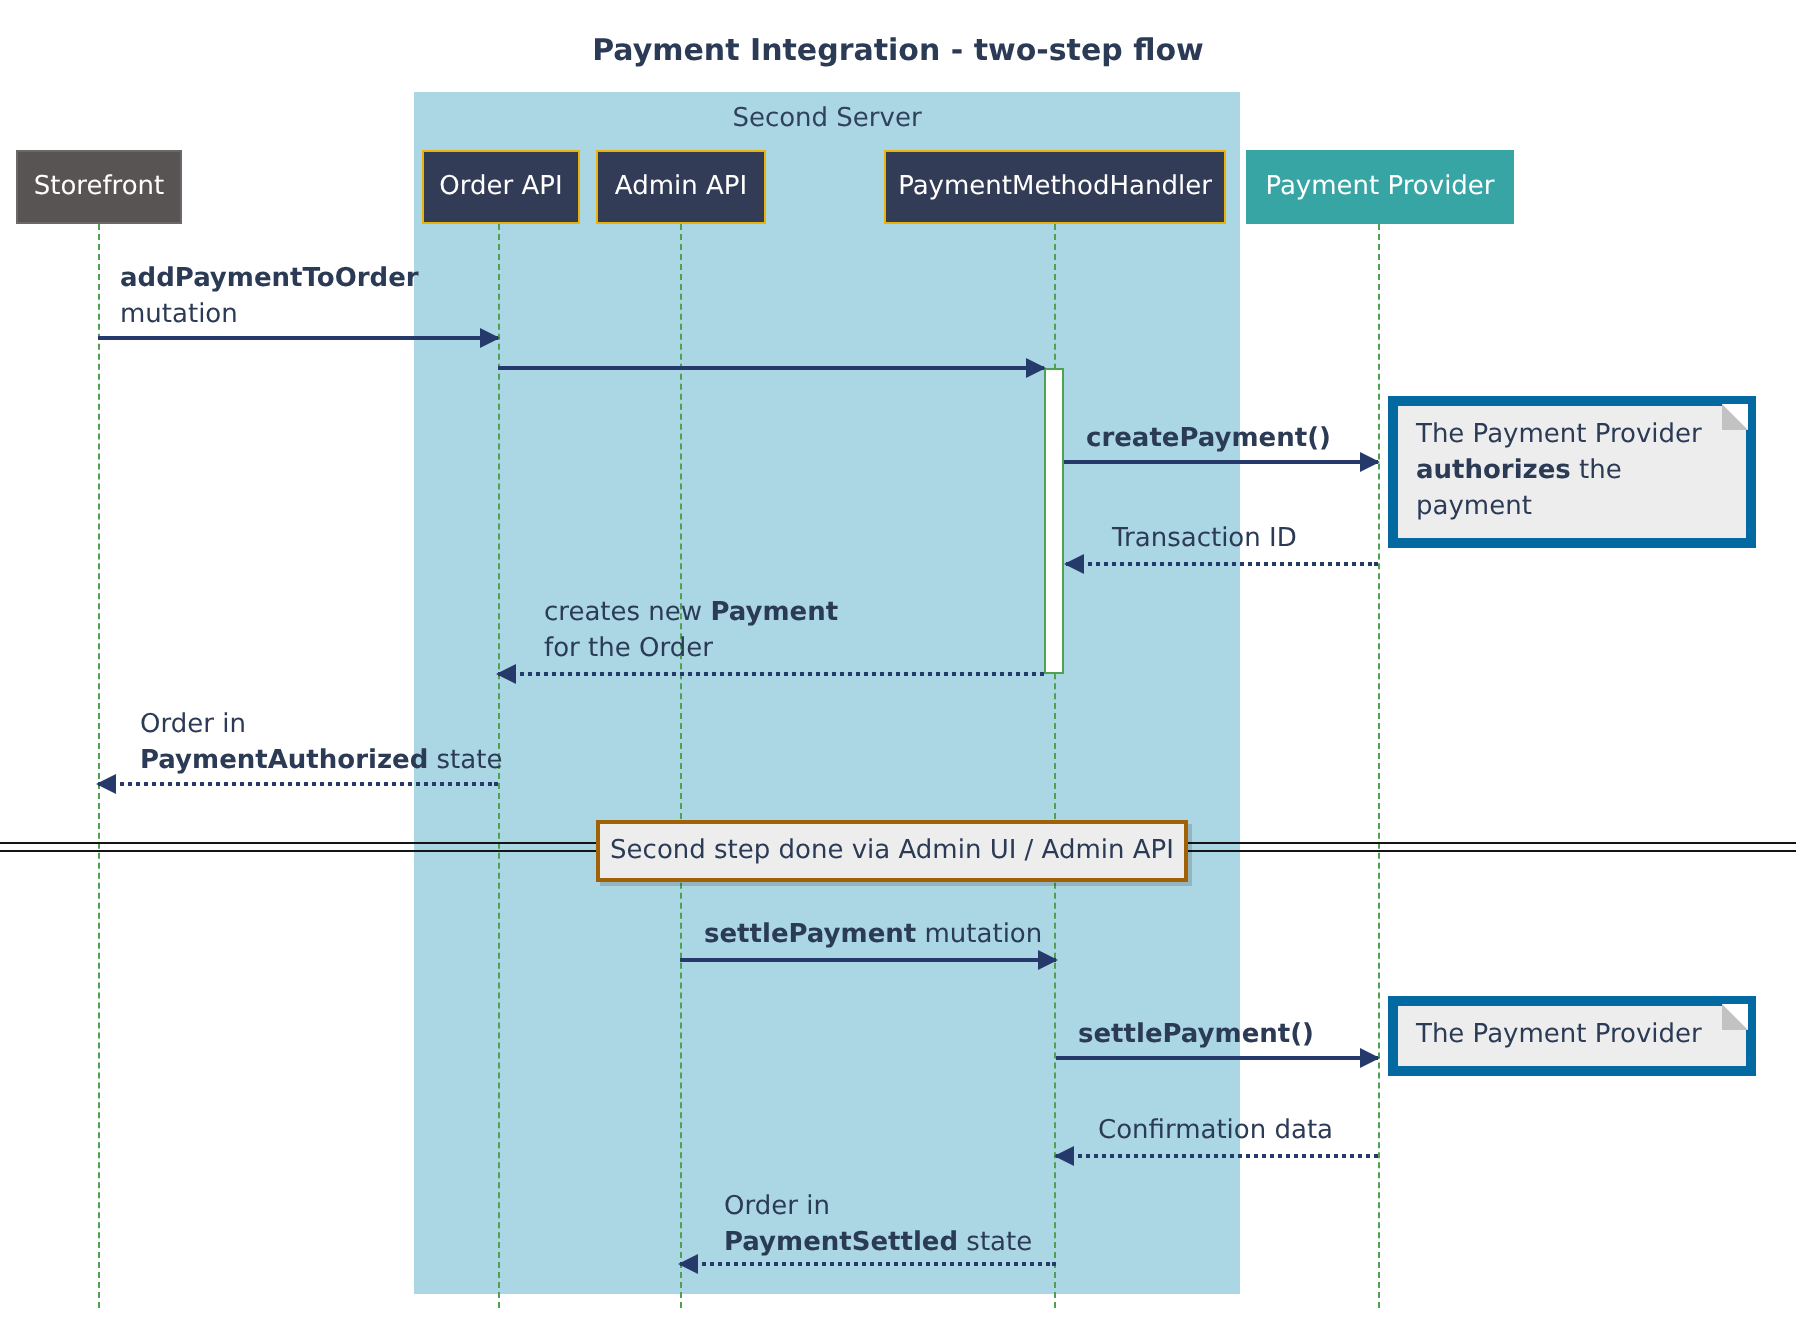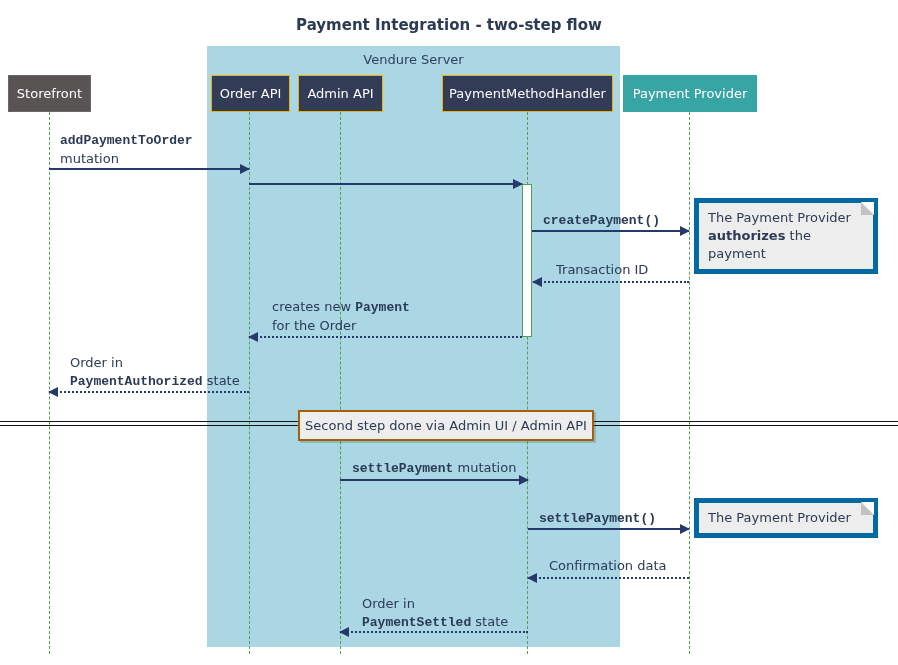--- a/index.html
+++ b/index.html
@@ -31,21 +31,21 @@
                 background:#ffffff; border:1px solid #4fa14f; }
 
   .msg { position:absolute; height:0; border-top:2px solid #26396b; }
   .msg.dotted { border-top-style:dotted; }
   .msg::after { content:''; position:absolute; width:0; height:0;
                 border-top:5px solid transparent; border-bottom:5px solid transparent; }
   .msg.r::after { right:-1px; top:-6px; border-left:10px solid #26396b; }
   .msg.l::after { left:-1px;  top:-6px; border-right:10px solid #26396b; }
 
   .mlabel { position:absolute; font-size:13px; line-height:18px; color:#2b3a55; white-space:nowrap; }
-  .mlabel b { font-weight:bold;font-family:Liberation Mono, monospace; }
+  .mlabel b { font-weight:bold; }
 
   .divider-line { position:absolute; left:0; width:898px; height:0; border-top:1px solid #141414; }
   .divider-box { position:absolute; left:298px; top:410px; width:296px; height:31px;
                  background:#ededed; border:2px solid #a16207; text-align:center;
                  line-height:27px; font-size:13px; color:#2b3a55;
                  box-shadow:2px 2px 0 rgba(0,0,0,0.15); }
 
   .note { position:absolute; left:694px; width:184px; background:#ededed;
           border:5px solid #0369a1; padding:6px 9px; font-size:13px; line-height:18px;
           color:#2b3a55; }
@@ -56,21 +56,21 @@
   .n-capture   { top:498px; }
 </style>
 </head>
 <body>
 
 <div id="diagram">
 
   <div class="frame"></div>
 
   <div class="title">Payment Integration - two-step flow</div>
-  <div class="frame-label">Vendure Server</div>
+  <div class="frame-label">Second Server</div>
 
   <div class="lifeline" style="left:49px"></div>
   <div class="lifeline" style="left:249px"></div>
   <div class="lifeline" style="left:340px"></div>
   <div class="lifeline" style="left:527px"></div>
   <div class="lifeline" style="left:689px"></div>
 
   <div class="activation"></div>
 
   <div class="participant p-storefront">Storefront</div>

